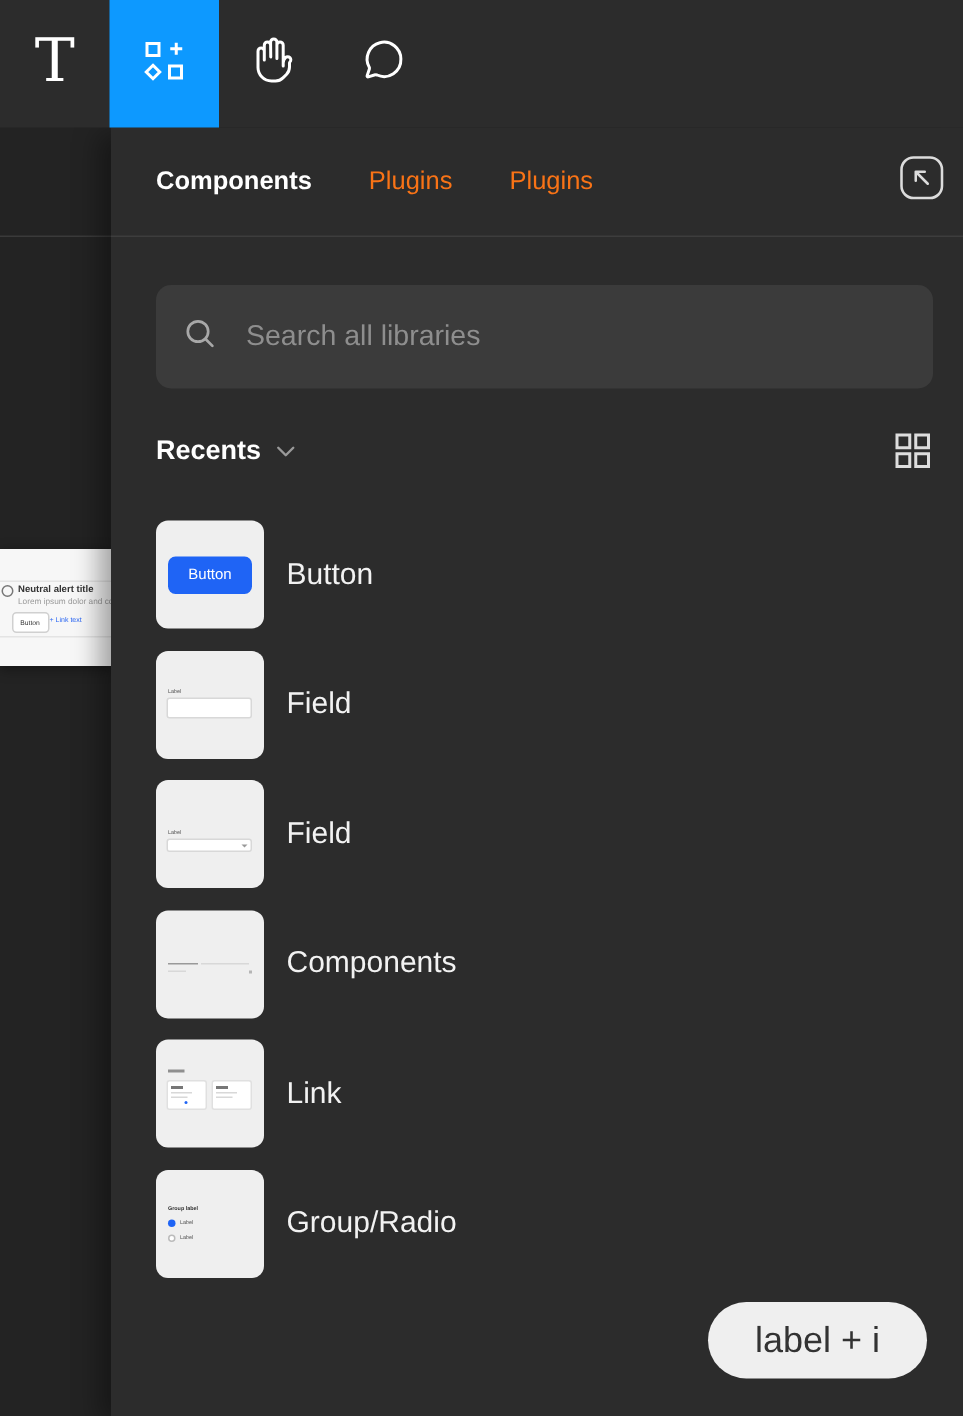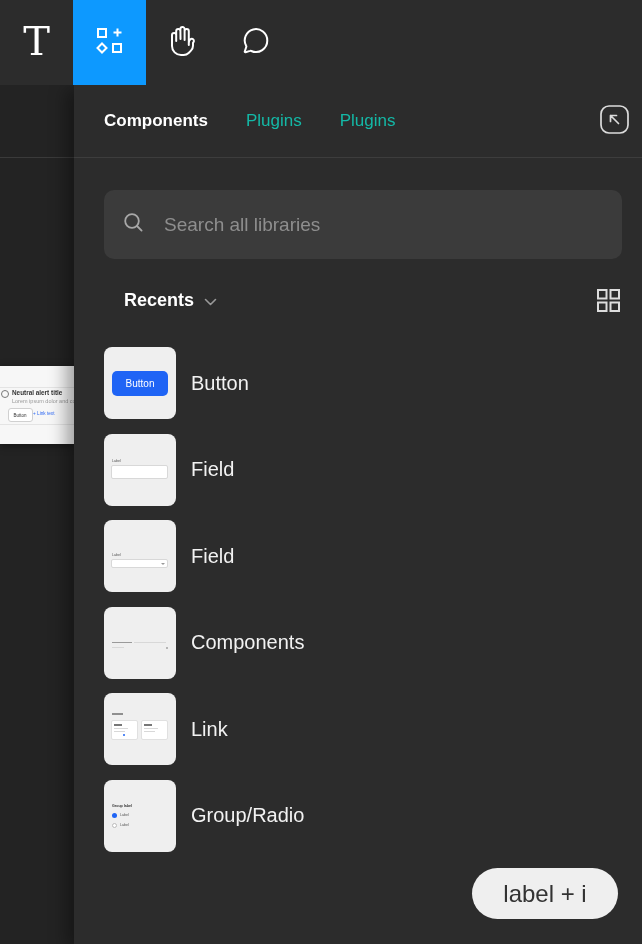--- a/index.html
+++ b/index.html
@@ -27,31 +27,31 @@
           border-radius:3px;display:flex;align-items:center;justify-content:center;}
   .ac-btn span{font-size:9px;transform:scale(.5);color:#333;white-space:nowrap;line-height:1;}
   .ac-link{left:33px;top:45px;font-size:9px;transform:scale(.52);color:#2d68f3;}
 
   
   .panel{position:absolute;top:85px;left:74px;width:568px;height:859px;background:#2c2c2c;
          box-shadow:-8px 4px 16px rgba(0,0,0,.35);}
   .panel-header{height:73px;display:flex;align-items:center;padding:0 12px 0 30px;
                 border-bottom:1px solid #3d3d3d;box-sizing:border-box;}
   .tabs{display:flex;gap:38px;}
-  .tab{font-size:17px;color:#14b8a6;cursor:default;}
+  .tab{font-size:17px;color:#f97316;cursor:default;}
   .tab.active{color:#fff;font-weight:700;}
   .popout-btn{margin-left:auto;width:32px;height:32px;display:flex;align-items:center;justify-content:center;}
 
   .search-box{position:absolute;top:105px;left:30px;width:518px;height:69px;background:#3b3b3b;
               border-radius:10px;display:flex;align-items:center;padding:0 17px;box-sizing:border-box;}
   .search-box input{background:transparent;border:none;outline:none;color:#c4b5fd;font-size:19px;
                     width:100%;margin-left:16px;font-family:"Liberation Sans",sans-serif;}
   .search-box input::placeholder{color:#8e8e8e;}
 
-  .section-row{position:absolute;top:203px;left:30px;right:21px;display:flex;align-items:center;margin-left:20px;}
+  .section-row{position:absolute;top:203px;left:30px;right:21px;display:flex;align-items:center;}
   .section-title{font-size:18px;font-weight:700;color:#fff;}
   .chev{margin-left:10px;margin-top:3px;}
   .grid-btn{margin-left:auto;display:flex;}
 
   .list{position:absolute;top:262px;left:30px;right:0;}
   .row{display:flex;align-items:center;height:72px;margin-bottom:14.5px;}
   .thumb{width:72px;height:72px;background:#efefef;border-radius:8px;position:relative;
          flex:none;overflow:hidden;}
   .row-label{margin-left:15px;font-size:20px;color:#f2f2f2;}
 

